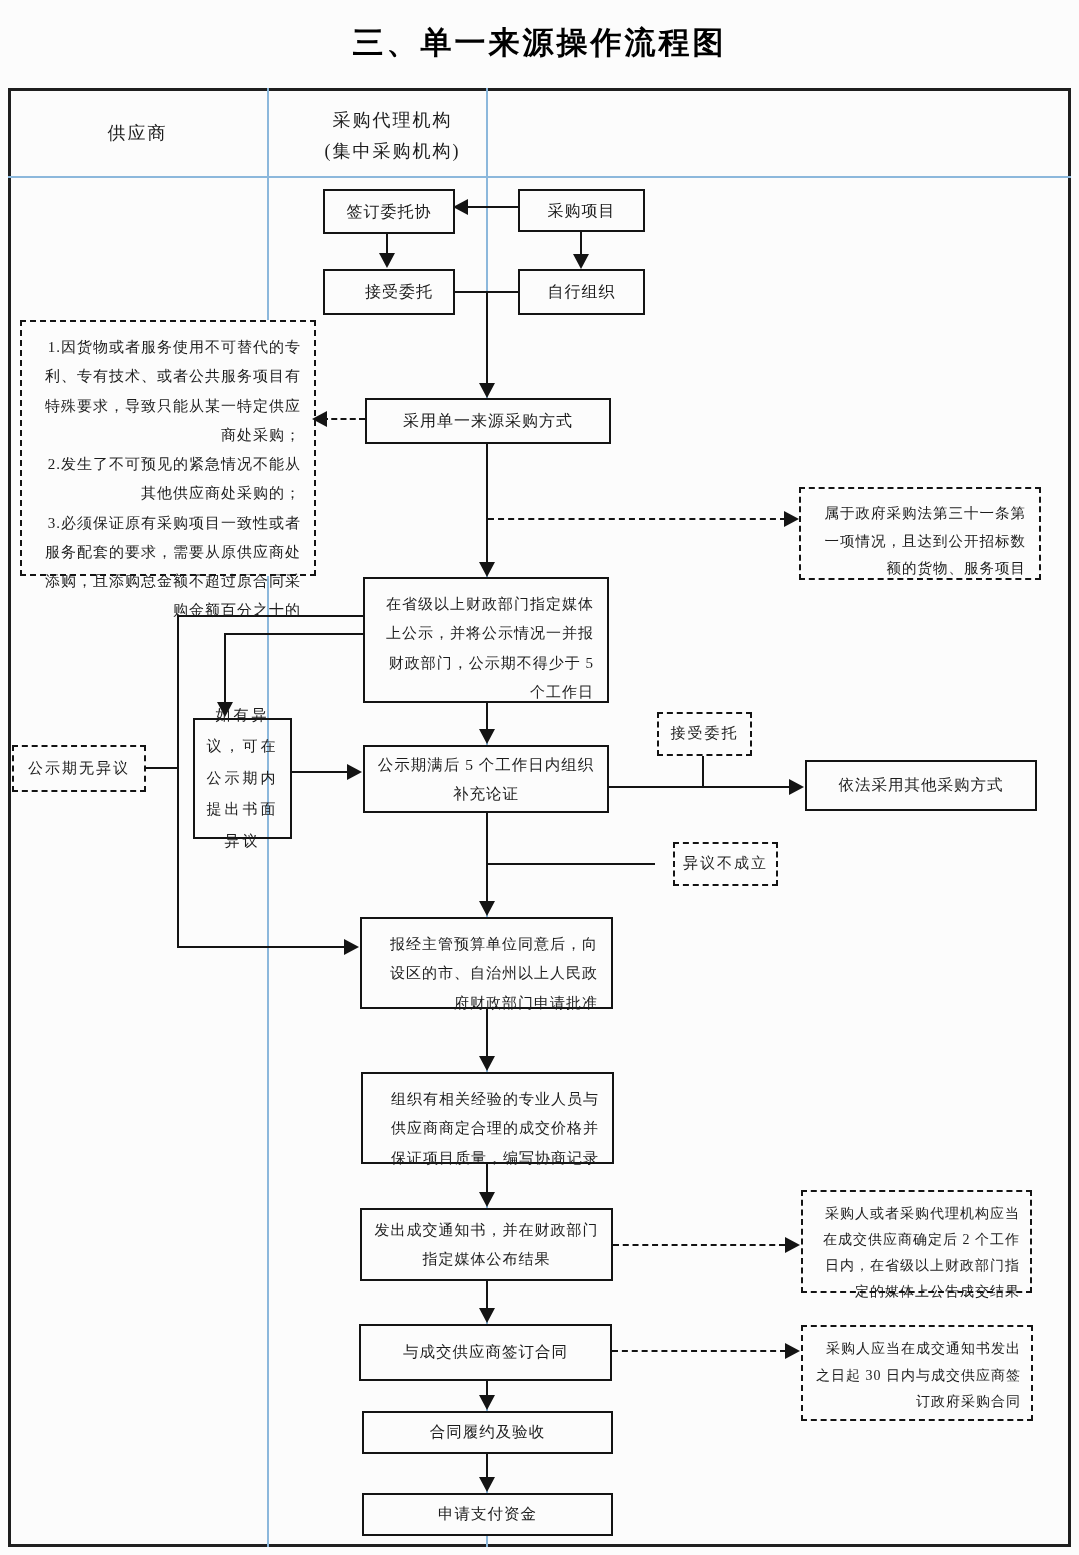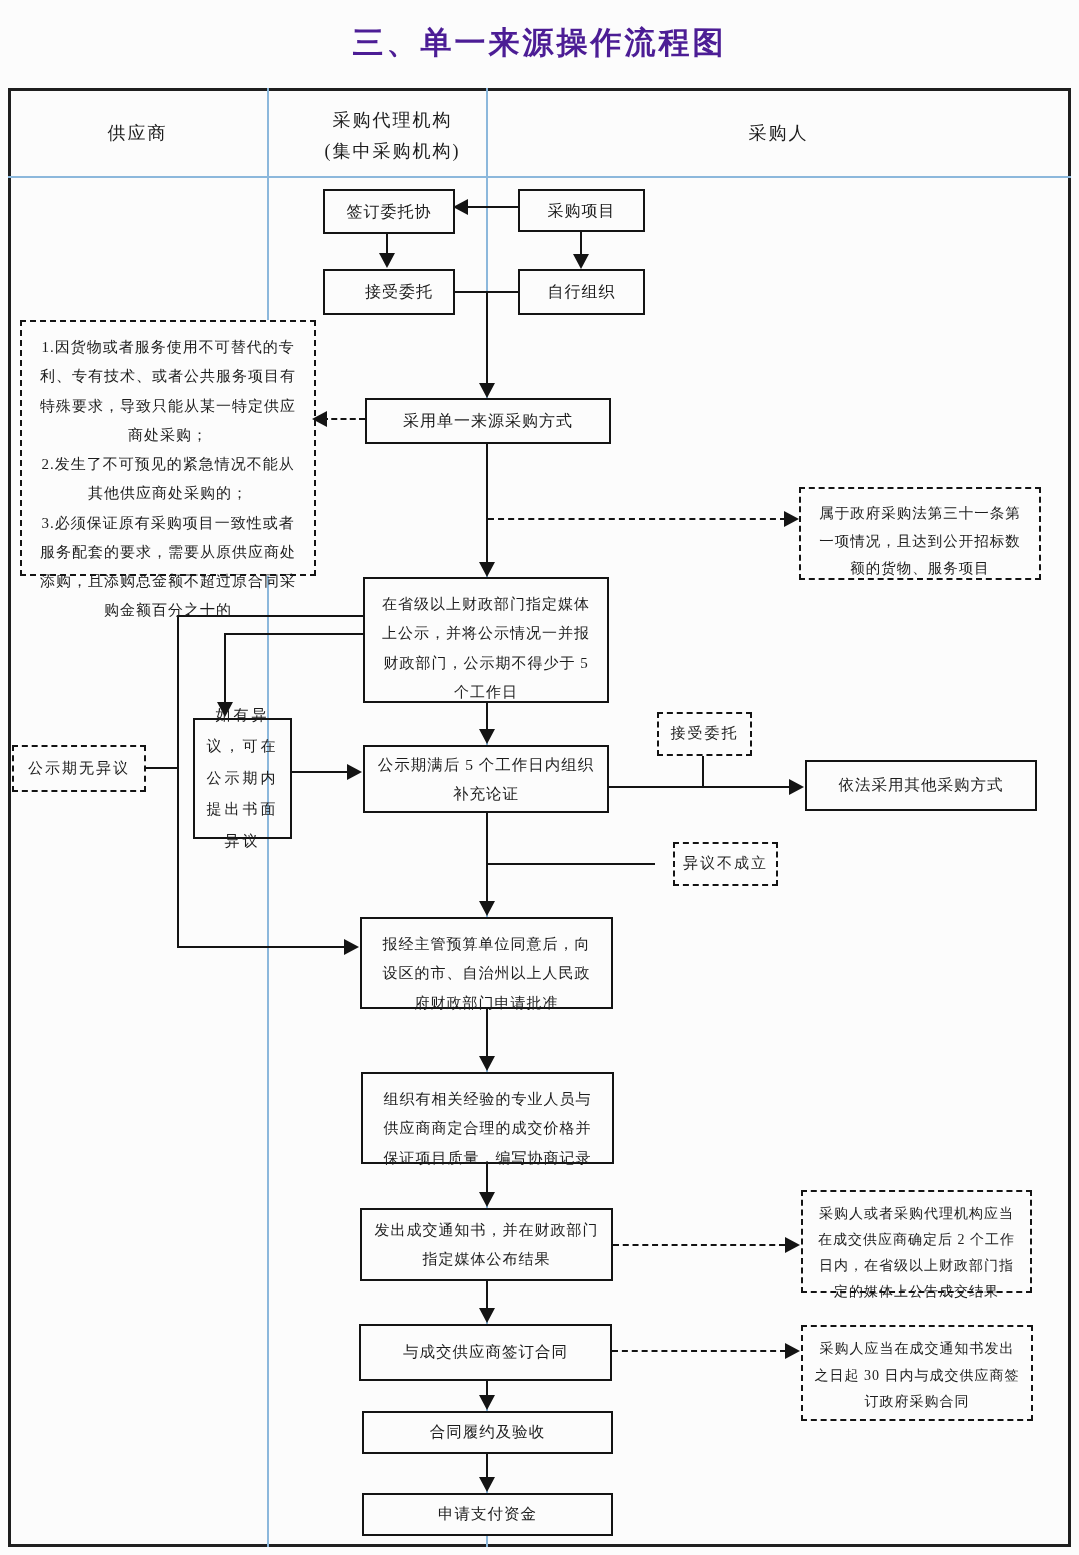--- a/index.html
+++ b/index.html
@@ -6,21 +6,21 @@
   #canvas {
     position:relative; width:1079px; height:1555px;
     background:#fcfcfc; overflow:hidden;
     font-family:"Liberation Serif","DejaVu Serif",serif;
     color:#1c1c1c;
   }
   .title {
     position:absolute; left:0; top:22px; width:100%;
     text-align:center; font-size:31px; font-weight:bold;
     font-family:"Liberation Sans","DejaVu Sans",sans-serif;
-    letter-spacing:3px; color:#4c1d95;
+    letter-spacing:3px; color:#000000;
   }
   
   .frame {
     position:absolute; left:8px; top:88px; width:1063px; height:1459px;
     border:3px solid #1f1f1f; box-sizing:border-box; z-index:0;
   }
   .vdiv { position:absolute; width:2px; background:#8cb8dc; z-index:1; }
   .hdiv { position:absolute; height:2px; background:#8cb8dc; z-index:1; }
   .lane-label {
     position:absolute; text-align:center; font-size:18px; z-index:2;
@@ -28,21 +28,21 @@
   }
   
   .node {
     position:absolute; box-sizing:border-box; border:2px solid #141414;
     background:#fcfcfc; z-index:3; font-size:16px; letter-spacing:1px;
     display:flex; align-items:center; justify-content:center;
     text-align:center; line-height:1.7; padding:2px 6px;
   }
   .node.dashed { border:2px dashed #141414; }
   .node.para {
-    display:block; text-align:center; padding:11px 13px;
+    display:block; text-align:right; padding:11px 13px;
     font-size:15px; line-height:1.95; letter-spacing:1px;
   }
   .node.small-note { font-size:15px; letter-spacing:2px; }
   .node.transparent { background:transparent; }
   .reasons { font-size:14px; line-height:1.92; letter-spacing:0.5px; }
   .reasons div { margin:0; }
   
   .hline { position:absolute; height:2px; background:#141414; z-index:2; }
   .vline { position:absolute; width:2px; background:#141414; z-index:2; }
   .hdash { position:absolute; height:0; border-top:2px dashed #141414; z-index:2; }
@@ -61,21 +61,20 @@
   <div class="frame"></div>
   <div class="hdiv" style="left:8px; top:176px; width:1063px;"></div>
   <div class="vdiv" style="left:267px; top:88px; height:1459px;"></div>
   <div class="vdiv" style="left:486px; top:88px; height:1459px;"></div>
 
   <div class="lane-label" style="left:8px; top:118px; width:259px;">供应商</div>
   <div class="lane-label" style="left:267px; top:105px; width:219px;padding-left:16px;">
     <div>采购代理机构</div>
     <div>(集中采购机构)</div>
   </div>
-  <div class="lane-label" style="left:486px; top:118px; width:585px;">采购人</div>
 
   <div class="node" style="left:323px; top:189px; width:132px; height:45px;">签订委托协</div>
   <div class="node" style="left:518px; top:189px; width:127px; height:43px;">采购项目</div>
   <div class="node" style="left:323px; top:269px; width:132px; height:46px;padding-left:26px;">接受委托</div>
   <div class="node" style="left:518px; top:269px; width:127px; height:46px;">自行组织</div>
 
   <div class="node dashed para reasons" style="left:20px; top:320px; width:296px; height:256px;">
     <div>1.因货物或者服务使用不可替代的专利、专有技术、或者公共服务项目有特殊要求，导致只能从某一特定供应商处采购；</div>
     <div>2.发生了不可预见的紧急情况不能从其他供应商处采购的；</div>
     <div>3.必须保证原有采购项目一致性或者服务配套的要求，需要从原供应商处添购，且添购总金额不超过原合同采购金额百分之十的</div>

